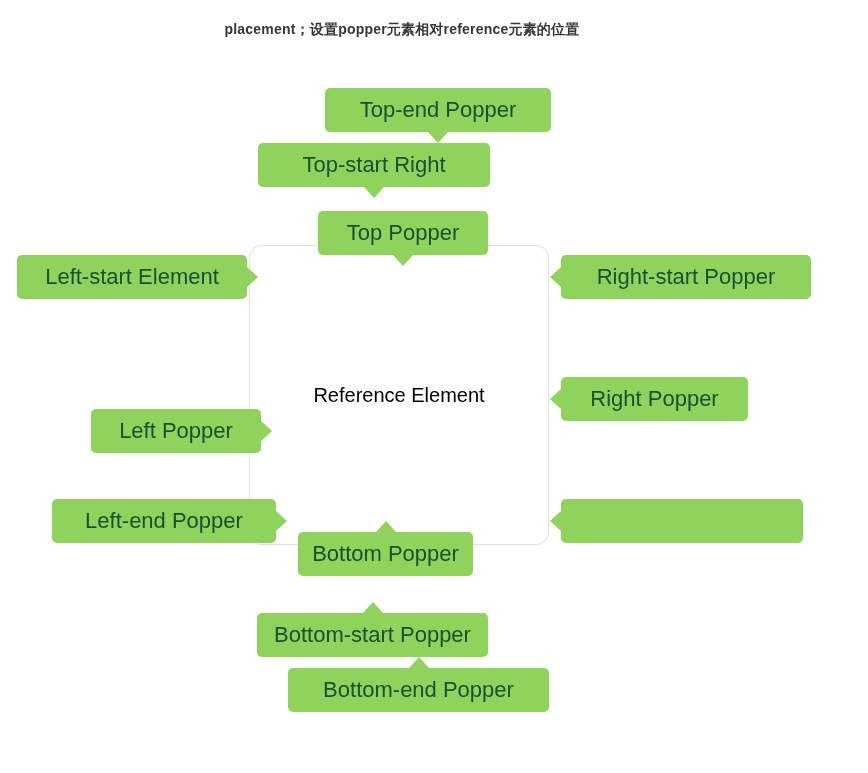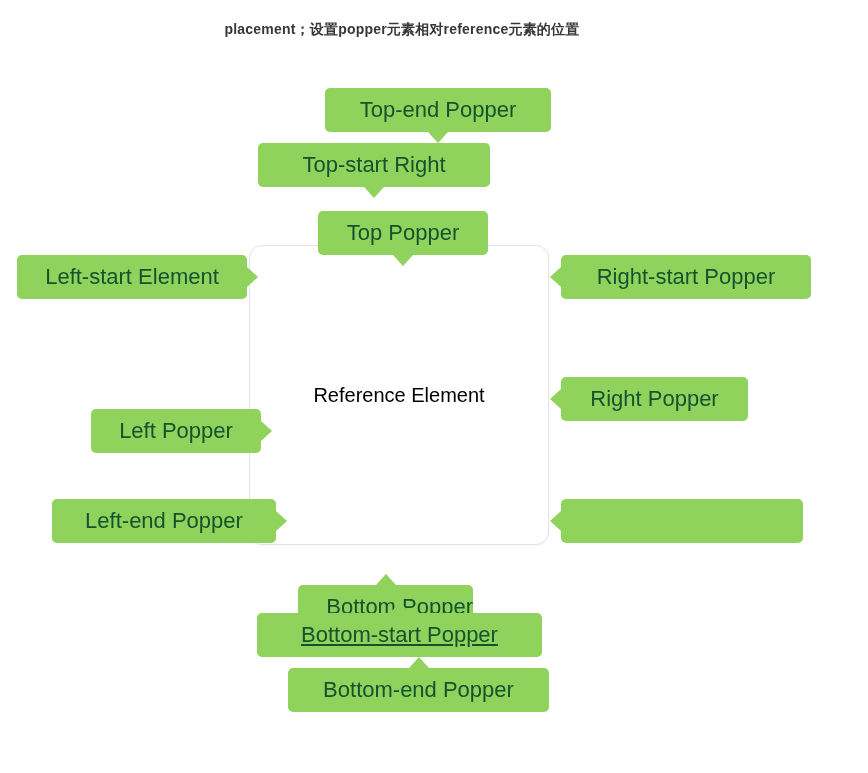--- a/index.html
+++ b/index.html
@@ -141,26 +141,26 @@
 
   <div class="popper p-left" style="left:24px; top:499px; width:224px;margin-left:28px;">
     <span>Left-end Popper</span>
     <span class="arrow"></span>
   </div>
 
   <div class="popper p-right" style="left:561px; top:499px; width:242px;">
     <span class="arrow"></span>
   </div>
 
-  <div class="popper p-bottom" style="left:298px; top:585px; width:175px;text-align:right;">
+  <div class="popper p-bottom" style="left:298px; top:532px; width:175px;">
     <span>Bottom Popper</span>
     <span class="arrow"></span>
   </div>
 
-  <div class="popper p-bottom" style="left:257px; top:613px; width:285px;text-decoration:underline;">
+  <div class="popper p-bottom" style="left:257px; top:613px; width:231px;">
     <span>Bottom-start Popper</span>
     <span class="arrow"></span>
   </div>
 
   <div class="popper p-bottom" style="left:288px; top:668px; width:261px;">
     <span>Bottom-end Popper</span>
     <span class="arrow"></span>
   </div>
 
 </div>

